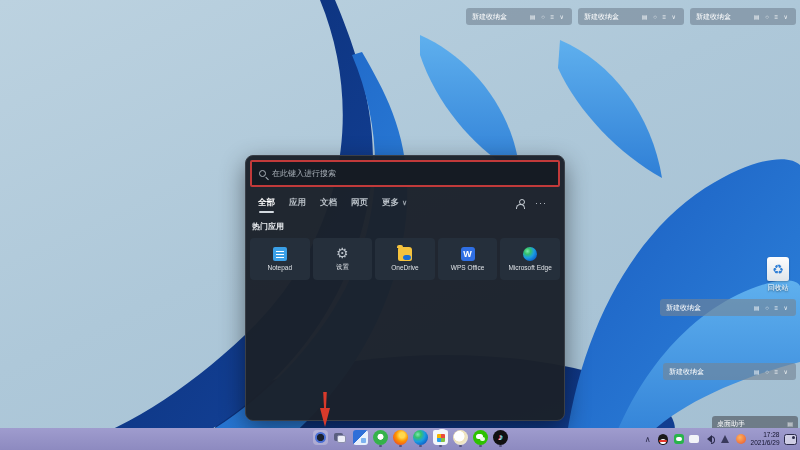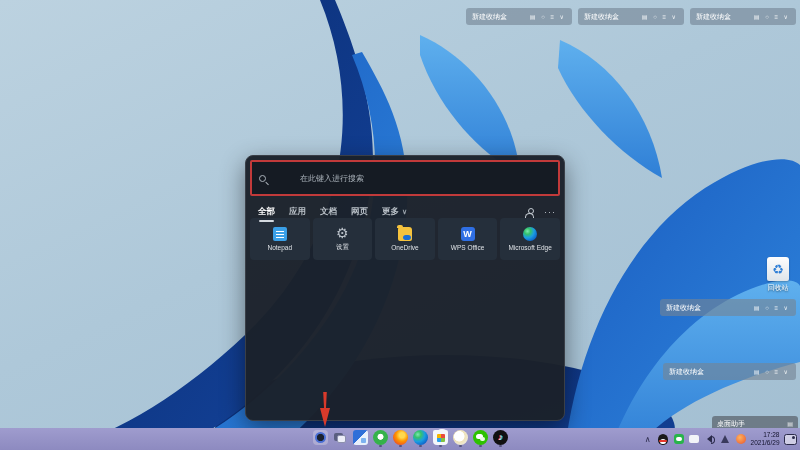--- a/index.html
+++ b/index.html
@@ -22,30 +22,30 @@
   .recycle .lbl { font-size:7px; color:#fff; text-shadow:0 1px 2px rgba(0,0,0,.6); margin-top:2px; }
 
   .assistant { position:absolute; left:712px; top:416px; width:86px; height:15px;
     background:rgba(96,106,118,.8); border-radius:3px; color:#fff; font-size:7px;
     display:flex; align-items:center; justify-content:space-between; padding:0 5px; }
 
   
   .panel { position:absolute; left:245px; top:155px; width:320px; height:266px;
     background:rgba(27,33,42,.97); border:1px solid #3a3f47; border-radius:8px;
     box-shadow:0 8px 24px rgba(0,0,0,.45); color:#e6e9ec; }
-  .searchbar { margin:4px 4px 0 4px; height:36px; border:2px solid #c13a3a;
-    background:#151b23; border-radius:2px; display:flex; align-items:center; padding:0 7px;gap:28px; }
+  .searchbar { margin:4px 4px 0 4px; height:27px; border:2px solid #c13a3a;
+    background:#151b23; border-radius:2px; display:flex; align-items:center; padding:0 7px; }
   .mag { width:7px; height:7px; border:1.3px solid #aab2ba; border-radius:50%; position:relative; margin-right:6px; flex:0 0 auto; }
   .mag::after { content:""; position:absolute; width:4px; height:1.3px; background:#aab2ba;
     transform:rotate(45deg); left:5px; top:7px; }
   .searchbar input { background:transparent; border:none; outline:none; color:#cdd2d8;
     font-size:8px; width:100%; font-family:inherit; }
   .searchbar input::placeholder { color:#aab2ba; }
 
-  .tabsrow { display:flex; align-items:center; padding:10px 8px 0 12px; }
+  .tabsrow { display:flex; align-items:center; padding:10px 17px 0 12px; }
   .tab { font-size:8.5px; color:#b9c0c7; margin-right:14px; position:relative; cursor:default;font-weight:bold; }
   .tab.active { color:#fff; font-weight:bold; }
   .tab.active::after { content:""; position:absolute; left:1px; right:1px; bottom:-4px;
     height:2px; background:#d4dae0; border-radius:1px; }
   .tab .chev { font-size:7px; color:#9aa2aa; margin-left:3px; }
   .tabsrow .spacer { flex:1; }
   .person { width:9px; height:9px; position:relative; margin-right:10px; }
   .person::before { content:""; position:absolute; left:2.5px; top:0; width:4px; height:4px;
     border:1px solid #c3cad1; border-radius:50%; }
   .person::after { content:""; position:absolute; left:0; top:5px; width:7px; height:4px;
@@ -198,20 +198,21 @@
       <span class="tab">应用</span>
       <span class="tab">文档</span>
       <span class="tab">网页</span>
       <span class="tab">
         <span>更多</span><span class="chev">∨</span>
       </span>
       <span class="spacer"></span>
       <span class="person"></span>
       <span class="dots">···</span>
     </div>
+    <div class="secttitle">热门应用</div>
     <div class="tiles">
       <div class="tile">
         <span class="ic ic-notepad"></span>
         <span class="name">Notepad</span>
       </div>
       <div class="tile">
         <span class="ic ic-gear">⚙</span>
         <span class="name">设置</span>
       </div>
       <div class="tile">

